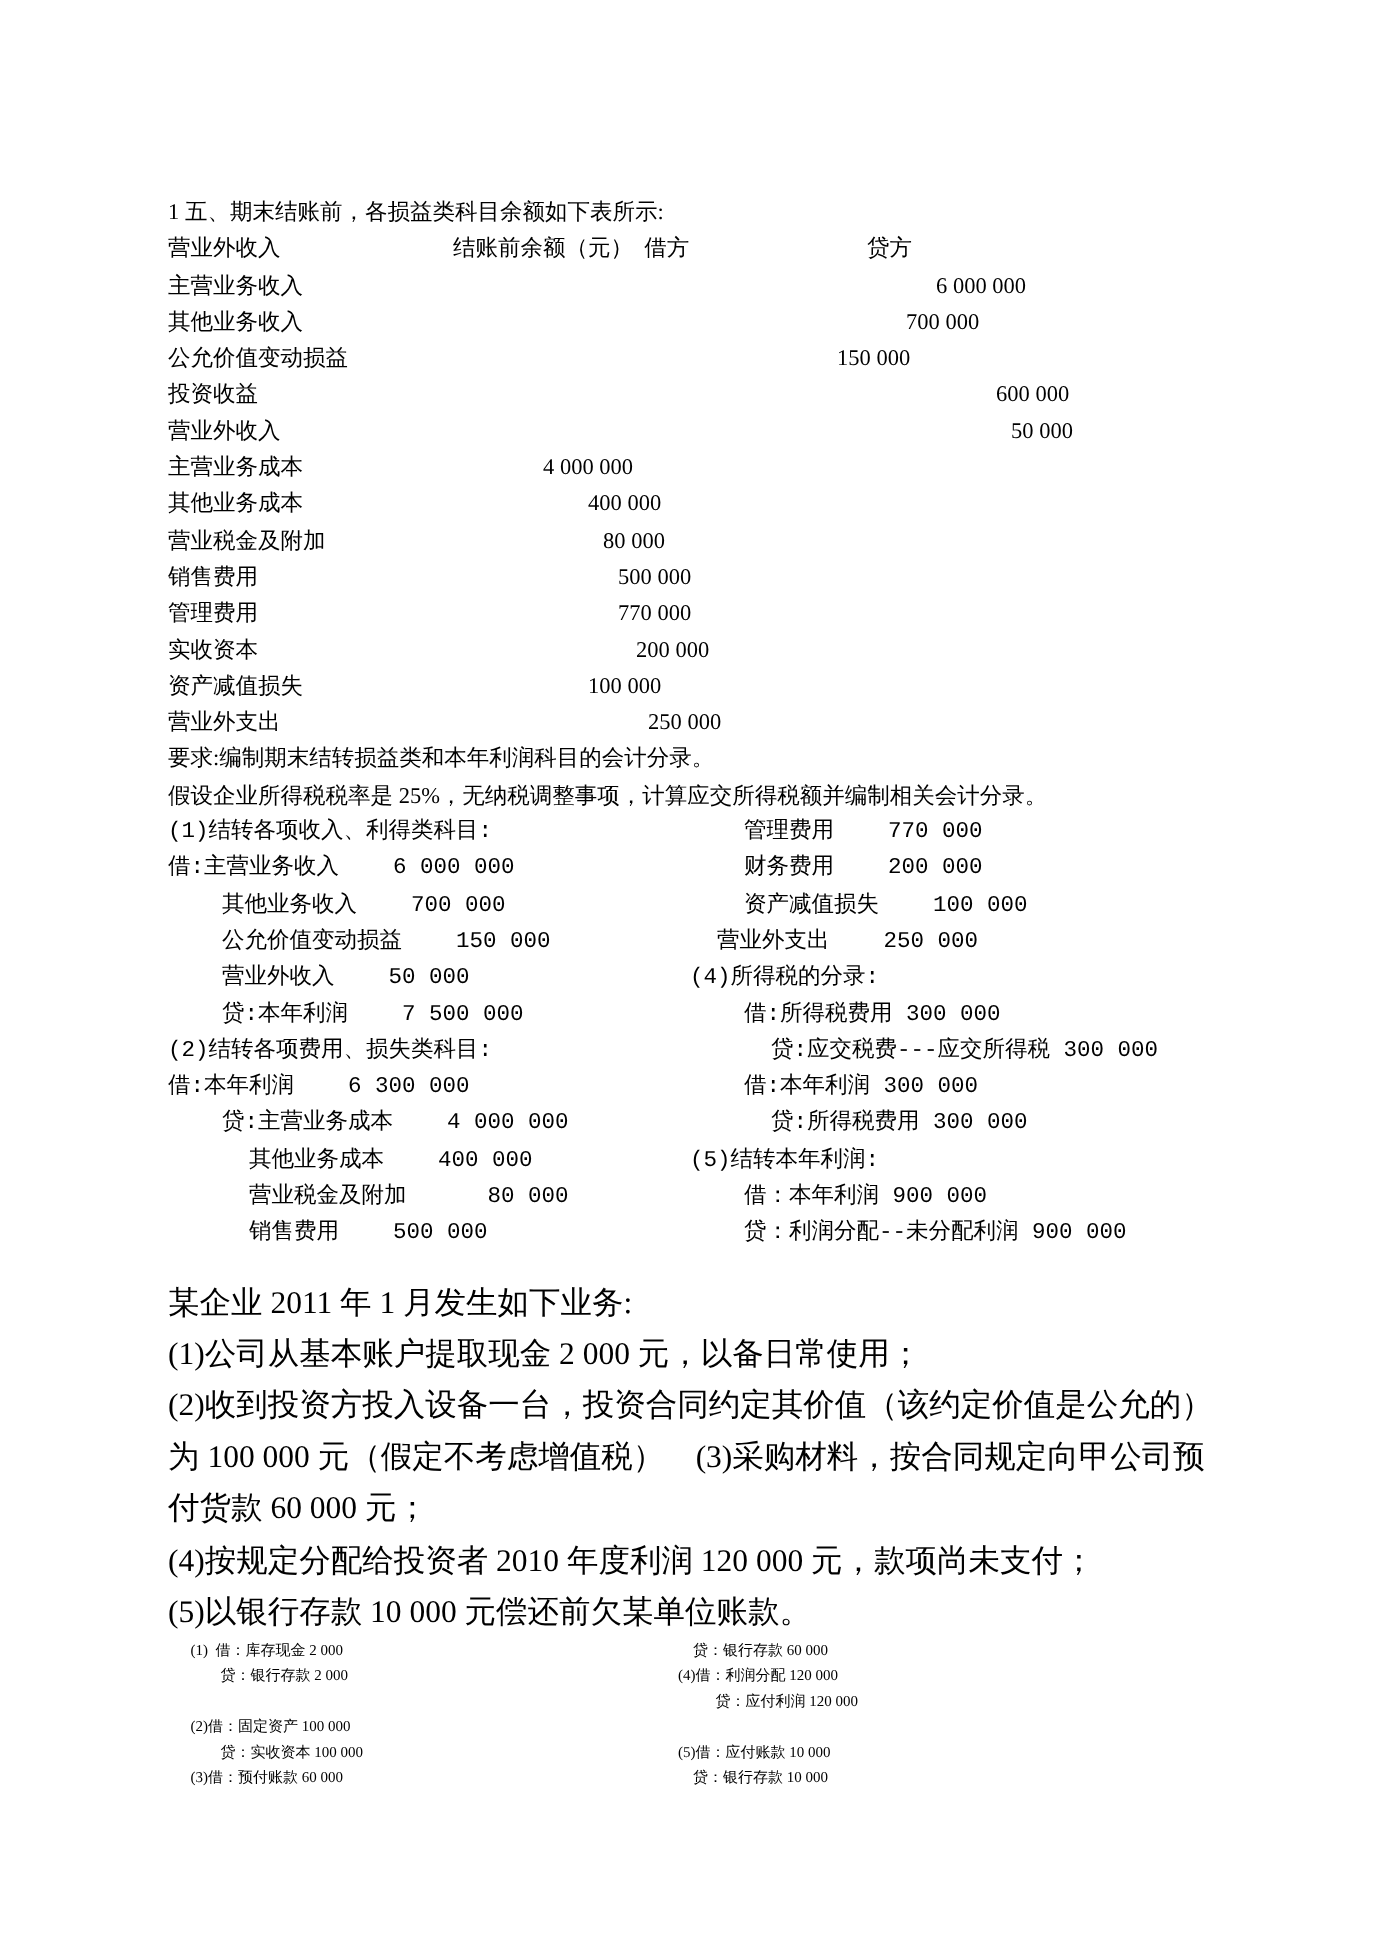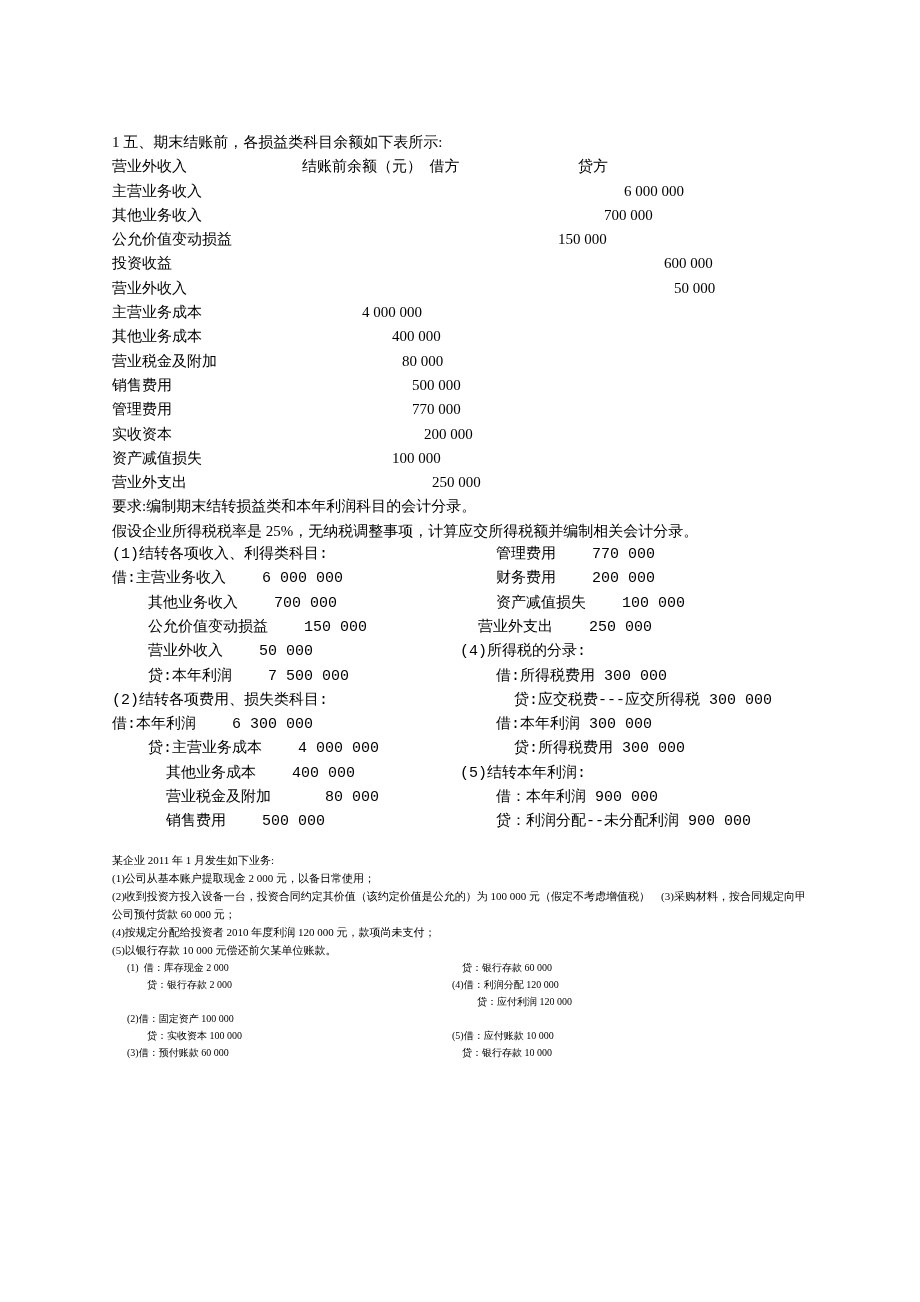--- a/index.html
+++ b/index.html
@@ -60,21 +60,21 @@
     padding: 0;
     vertical-align: top;
     white-space: pre;
     line-height: 1.62;
     font-size: 15px;
     font-family: Liberation Mono, monospace;
   }
   .jl { width: 348px; }
   .jr { width: 352px; margin-left: 34px; }
   .gap { height: 16px; }
-  .para { line-height: 1.64; white-space: pre-wrap; font-size: 11px; }
+  .para { line-height: 1.64; white-space: pre-wrap; font-size: 21px; }
   .biz-table { width: 700px; border-collapse: collapse; }
   .biz-table td {
     padding: 0;
     vertical-align: top;
     white-space: pre;
     line-height: 1.70;
     font-size: 10px;
   }
   .bl { width: 330px; }
   .br { width: 370px; }

